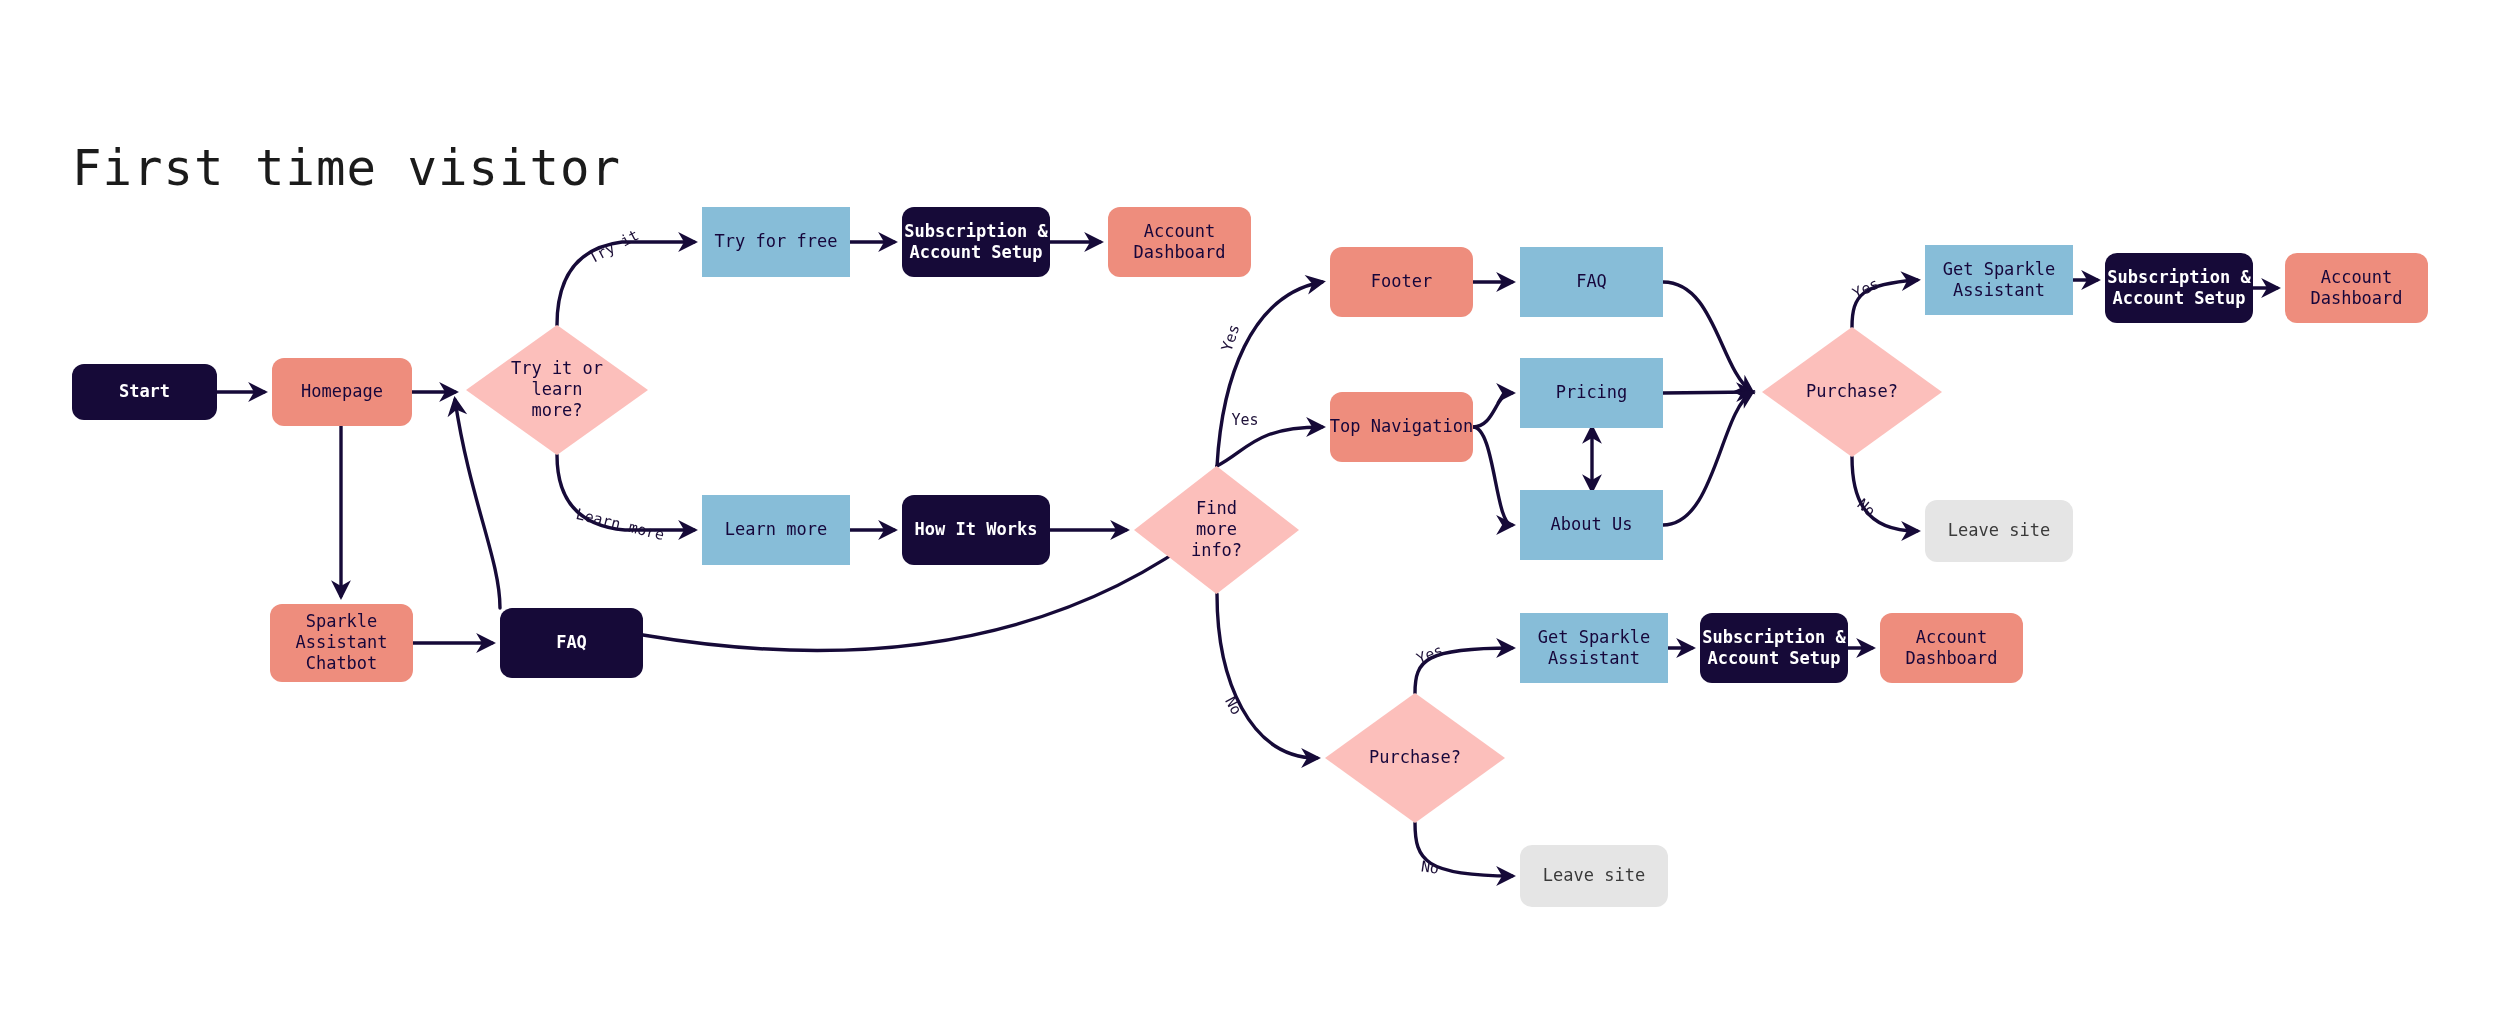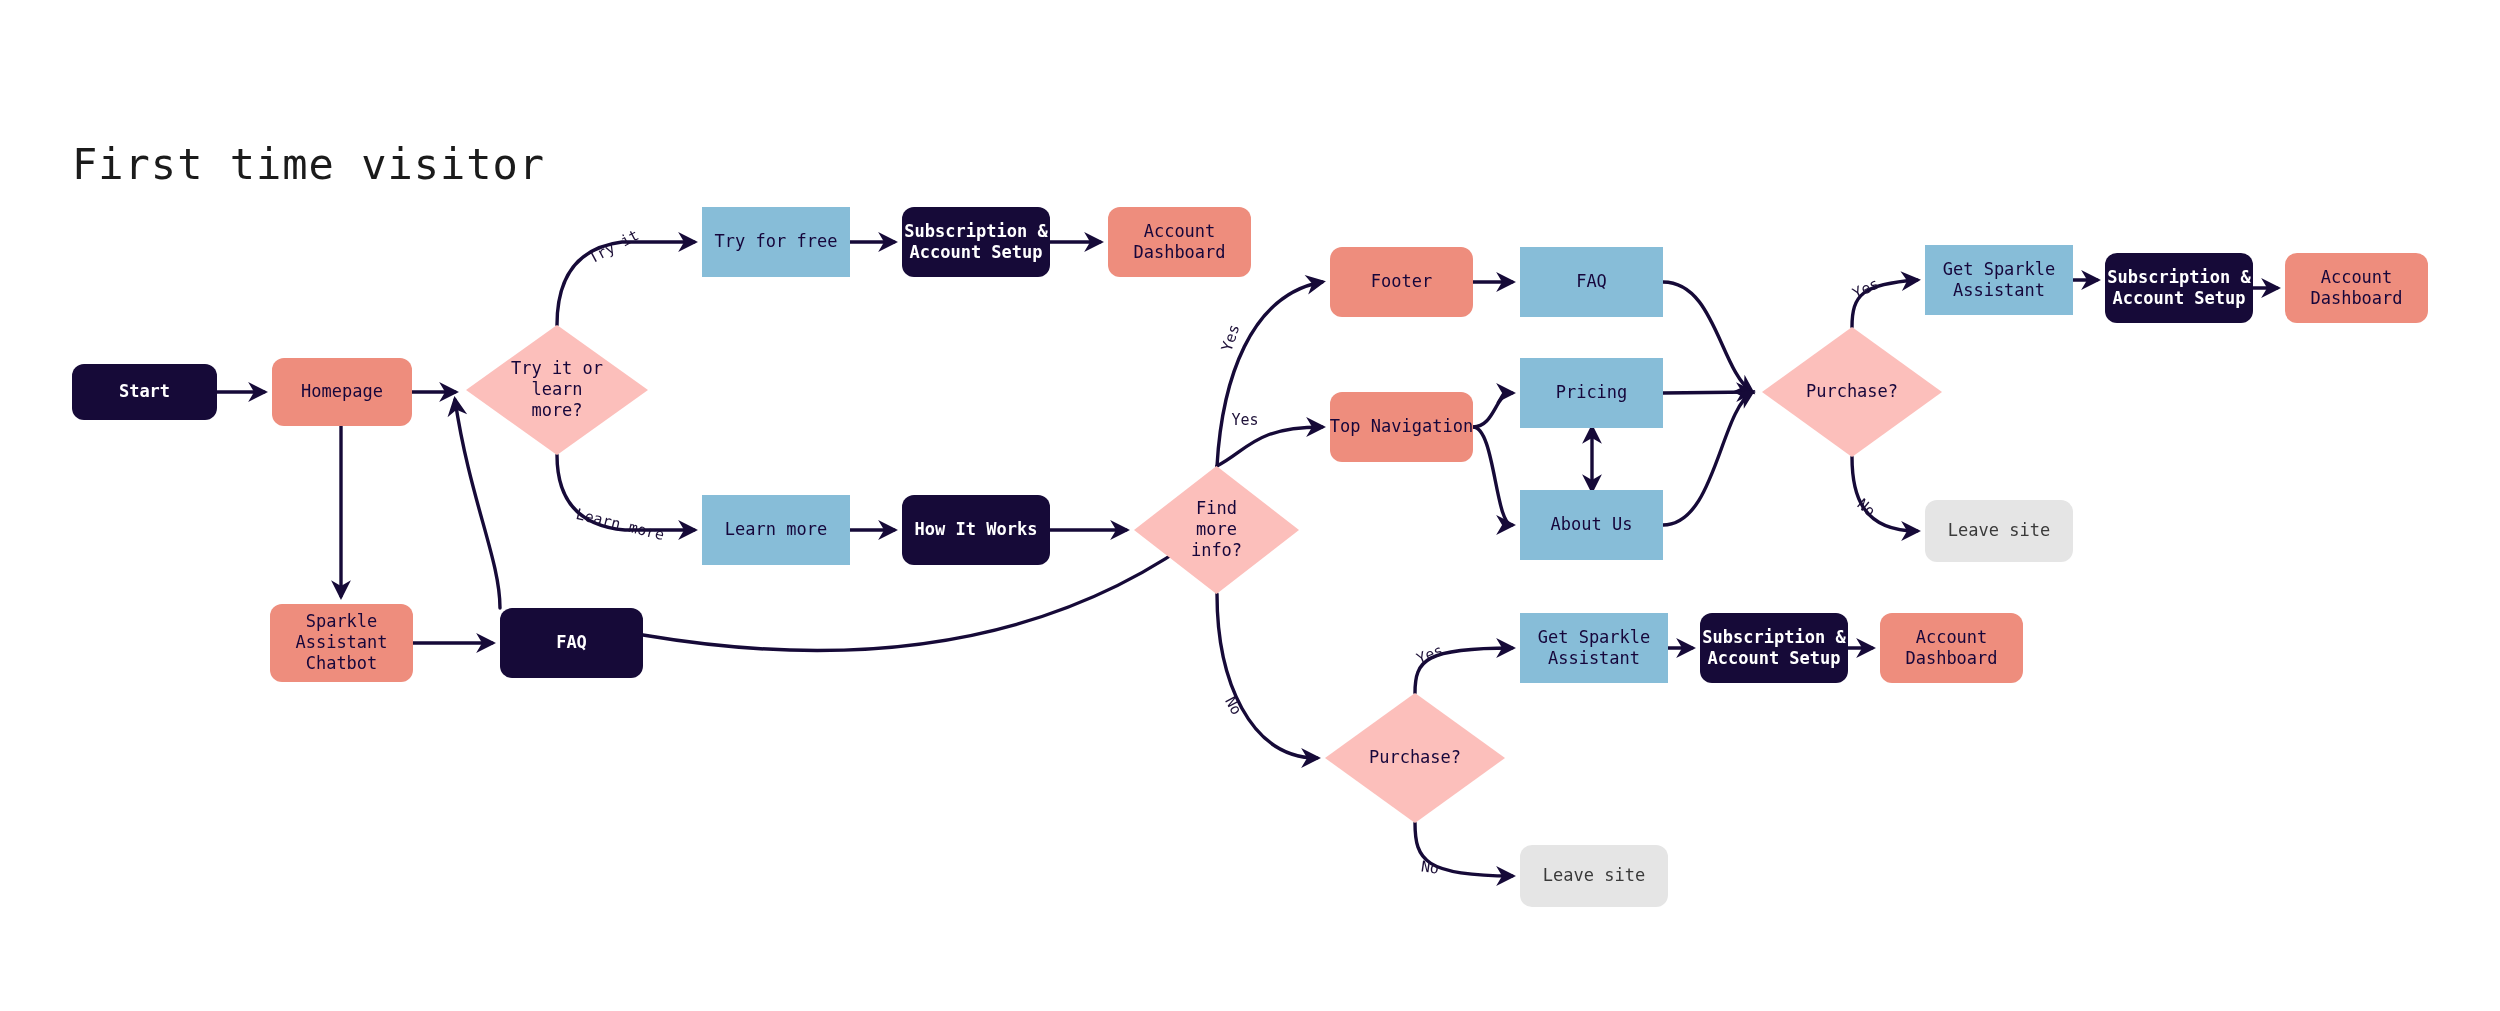--- a/index.html
+++ b/index.html
@@ -17,21 +17,21 @@
     position: relative;
     width: 2500px;
     height: 1011px;
     background: #ffffff;
   }
   #title {
     position: absolute;
     left: 72px;
     top: 140px;
     font-family: "DejaVu Sans Mono", "Liberation Mono", monospace;
-    font-size: 42px;
+    font-size: 49px;
     color: #1b1b1b;
     letter-spacing: 1px;
     white-space: nowrap;
   }
   svg#flow {
     position: absolute;
     left: 0;
     top: 0;
     width: 2500px;
     height: 1011px;

